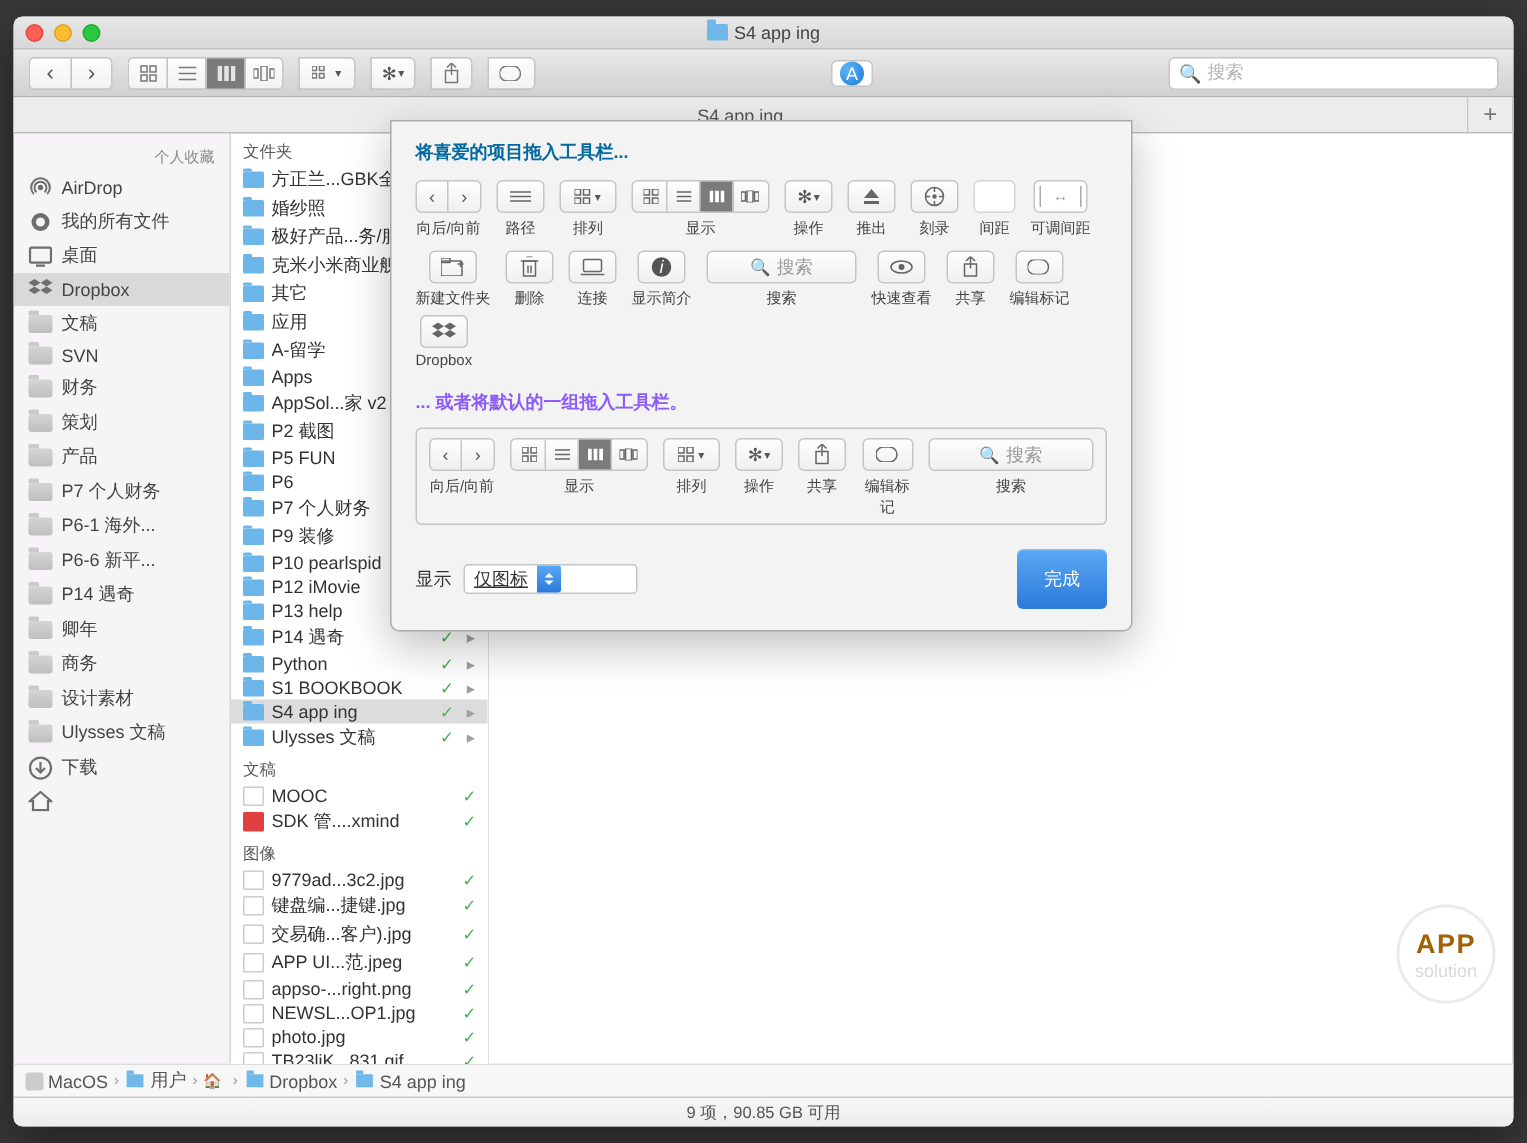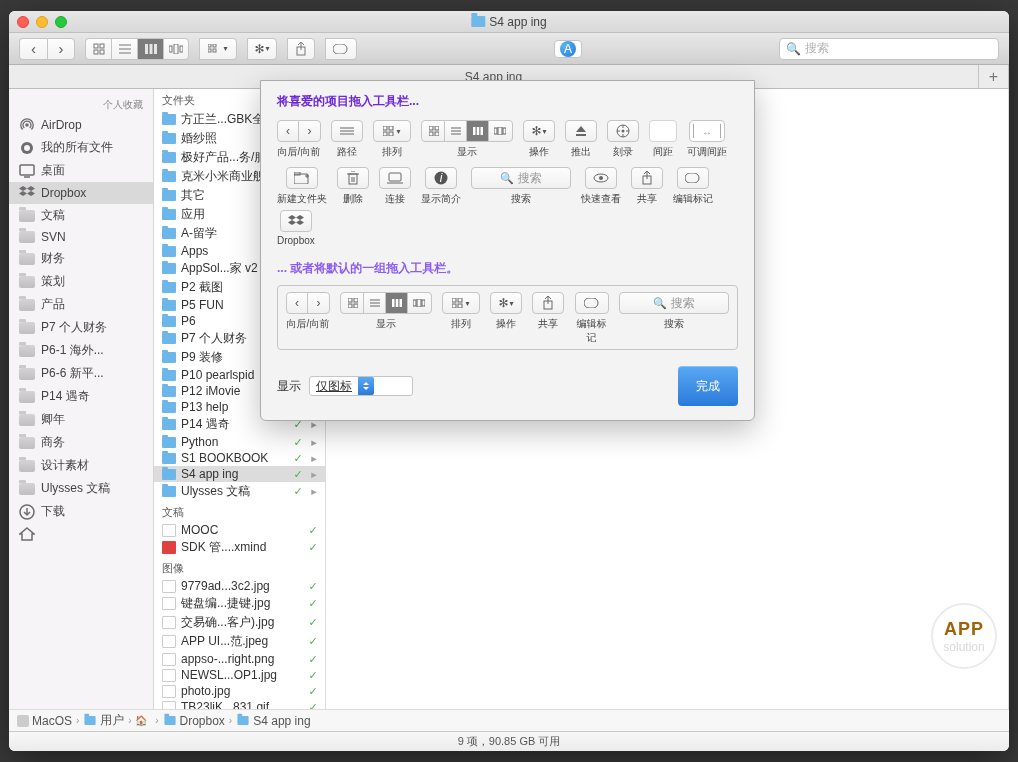--- a/index.html
+++ b/index.html
@@ -70,21 +70,21 @@
 
 .pathbar { height: 22px; border-top: 1px solid #dcdcdc; background: #f7f7f7; display: flex; align-items: center; padding: 0 8px; gap: 4px; font-size: 11px; color: #555;}
 .pathbar .seg-item { display:flex; align-items:center; gap:3px;}
 .pathbar .chev { color:#999; font-size:10px;}
 
 
 .statusbar { height: 20px; background: linear-gradient(#f7f7f7,#ececec); border-top:1px solid #c9c9c9; display:flex; align-items:center; justify-content:center; font-size:11px; color:#555;}
 
 
 .sheet { position: absolute; top: 80px; left: 260px; width: 495px; background: #f3f3f3; border: 1px solid #aaa; border-radius: 0 0 6px 6px; box-shadow: 0 10px 30px rgba(0,0,0,0.25); padding: 10px 16px 14px; }
-.sheet-title { font-size: 12px; font-weight: 600; color: #6d28d9; padding: 2px 0 10px; }
+.sheet-title { font-size: 12px; font-weight: 600; color: #0369a1; padding: 2px 0 10px; }
 .palette { display: flex; flex-wrap: wrap; gap: 4px 10px; }
 .pitem { display: flex; flex-direction: column; align-items: center; gap: 3px; }
 .pitem .lbl { font-size: 10px; color: #444; text-align:center;}
 .picon { height: 22px; background: linear-gradient(#fdfdfd,#f0f0f0); border: 1px solid #c5c5c5; border-radius: 4px; display: flex; align-items: center; justify-content: center; color:#555; font-size:12px;}
 .picon.seg-look { display:flex; }
 .picon.seg-look > div { width:22px; height:100%; display:flex;align-items:center;justify-content:center; border-right:1px solid #c5c5c5;}
 .picon.seg-look > div:last-child{border-right:none;}
 .picon.seg-look > div.active{background:#7b7b7b;color:#fff;}
 .picon.empty { background:#fff; border:1px solid #d5d5d5;}
 .picon.flex { background:#fff; position:relative;}
@@ -780,21 +780,21 @@
           </div>
           <div class="lbl">编辑标记</div>
         </div>
         <div class="pitem">
           <div class="picon search-look" style="width:110px">🔍 <span>搜索</span></div>
           <div class="lbl">搜索</div>
         </div>
       </div>
     <div class="sheet-footer">
       <span class="label">显示</span>
-      <div class="select" style="width:104px;text-decoration:underline;">
+      <div class="select" style="width:116px;text-decoration:underline;">
         <span>仅图标</span>
           <div class="caret"></div>
       </div>
       <button class="done-btn">完成</button>
     </div>
   </div>
 
 </div>
 
 </body></html>

